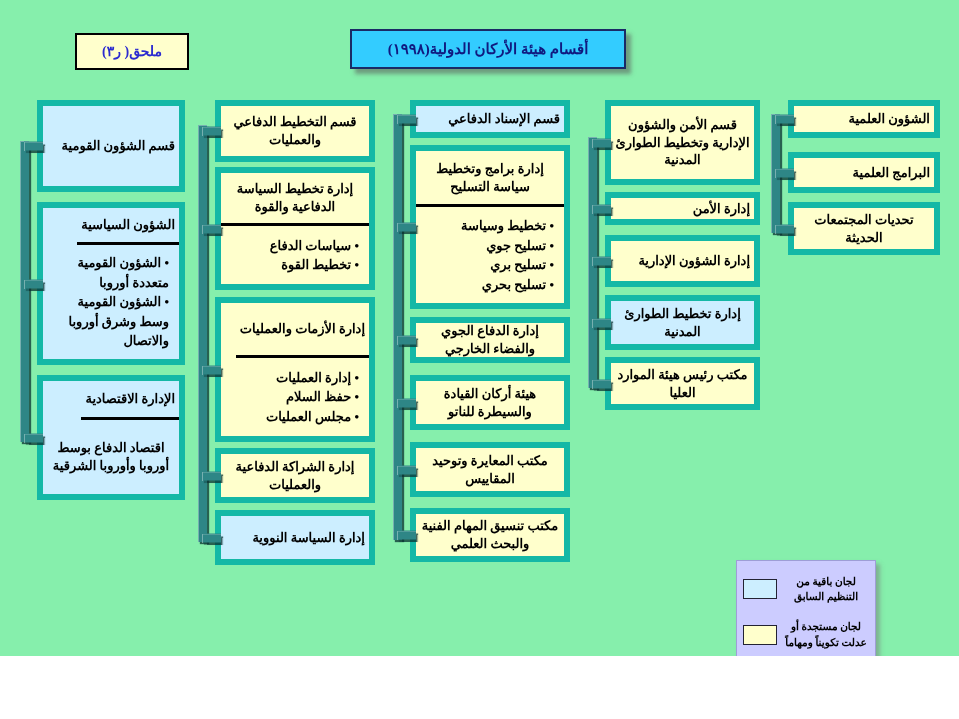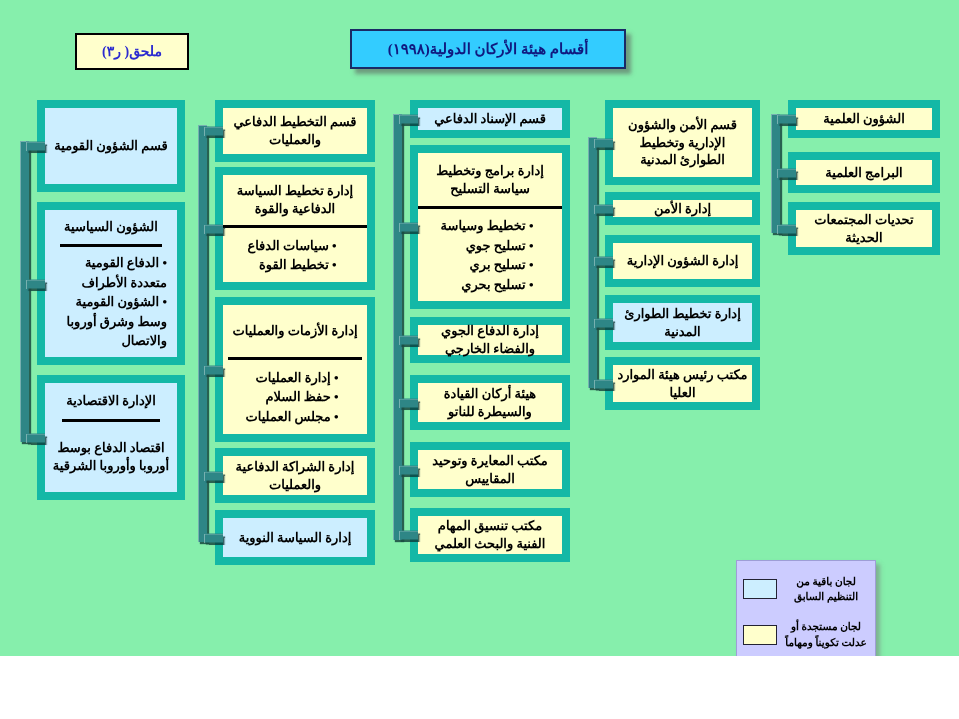--- a/index.html
+++ b/index.html
@@ -29,23 +29,23 @@
     box-shadow: inset 1px 1px 0 rgba(255,255,255,.35), 2px 2px 1px rgba(8,50,50,.75);
   }
   #vb1 { left:20px;  top:141px; height:301px; }
   #vb2 { left:198px; top:125px; height:417px; }
   #vb3 { left:393px; top:114px; height:426px; }
   #vb4 { left:588px; top:137px; height:251px; }
   #vb5 { left:771px; top:114px; height:119px; }
 
   
   .node {
-    position:absolute; box-sizing:border-box; border:8px solid #14b8a6;
+    position:absolute; box-sizing:border-box; border:6px solid #14b8a6;
     background:#ffffcc; color:#000; direction:rtl; font-size:13px;
-    display:flex; flex-direction:column; align-items:center; justify-content:center;
+    display:flex; flex-direction:column; align-items:flex-start; justify-content:center;
     text-align:center; line-height:1.35;
   }
   .node.blue { background:#cceeff; }
   .node::before {
     content:""; position:absolute; left:-19px; top:50%; transform:translateY(-50%);
     width:19px; height:9px; background:#2e8686;
     box-shadow: inset 1px 1px 0 rgba(255,255,255,.35), 2px 2px 1px rgba(8,50,50,.75);
   }
   .node .t { padding:2px 4px; }
   .node .hdr {
@@ -124,21 +124,21 @@
   <div class="vbar" id="vb4"></div>
   <div class="vbar" id="vb5"></div>
 
   <div class="node blue" id="c1a">
     <div class="t">قسم الشؤون القومية</div>
   </div>
   <div class="node blue grp" id="c1b">
     <div class="hdr">الشؤون السياسية</div>
     <div class="bd">
       <ul>
-        <li>الدفاع القومية متعددة الأطراف</li>
+        <li>الشؤون القومية متعددة أوروبا</li>
         <li>الشؤون القومية وسط وشرق أوروبا والاتصال</li>
       </ul>
     </div>
   </div>
   <div class="node blue grp" id="c1c">
     <div class="hdr">الإدارة الاقتصادية</div>
     <div class="bd center">اقتصاد الدفاع بوسط أوروبا وأوروبا الشرقية</div>
   </div>
 
   <div class="node" id="c2a">

